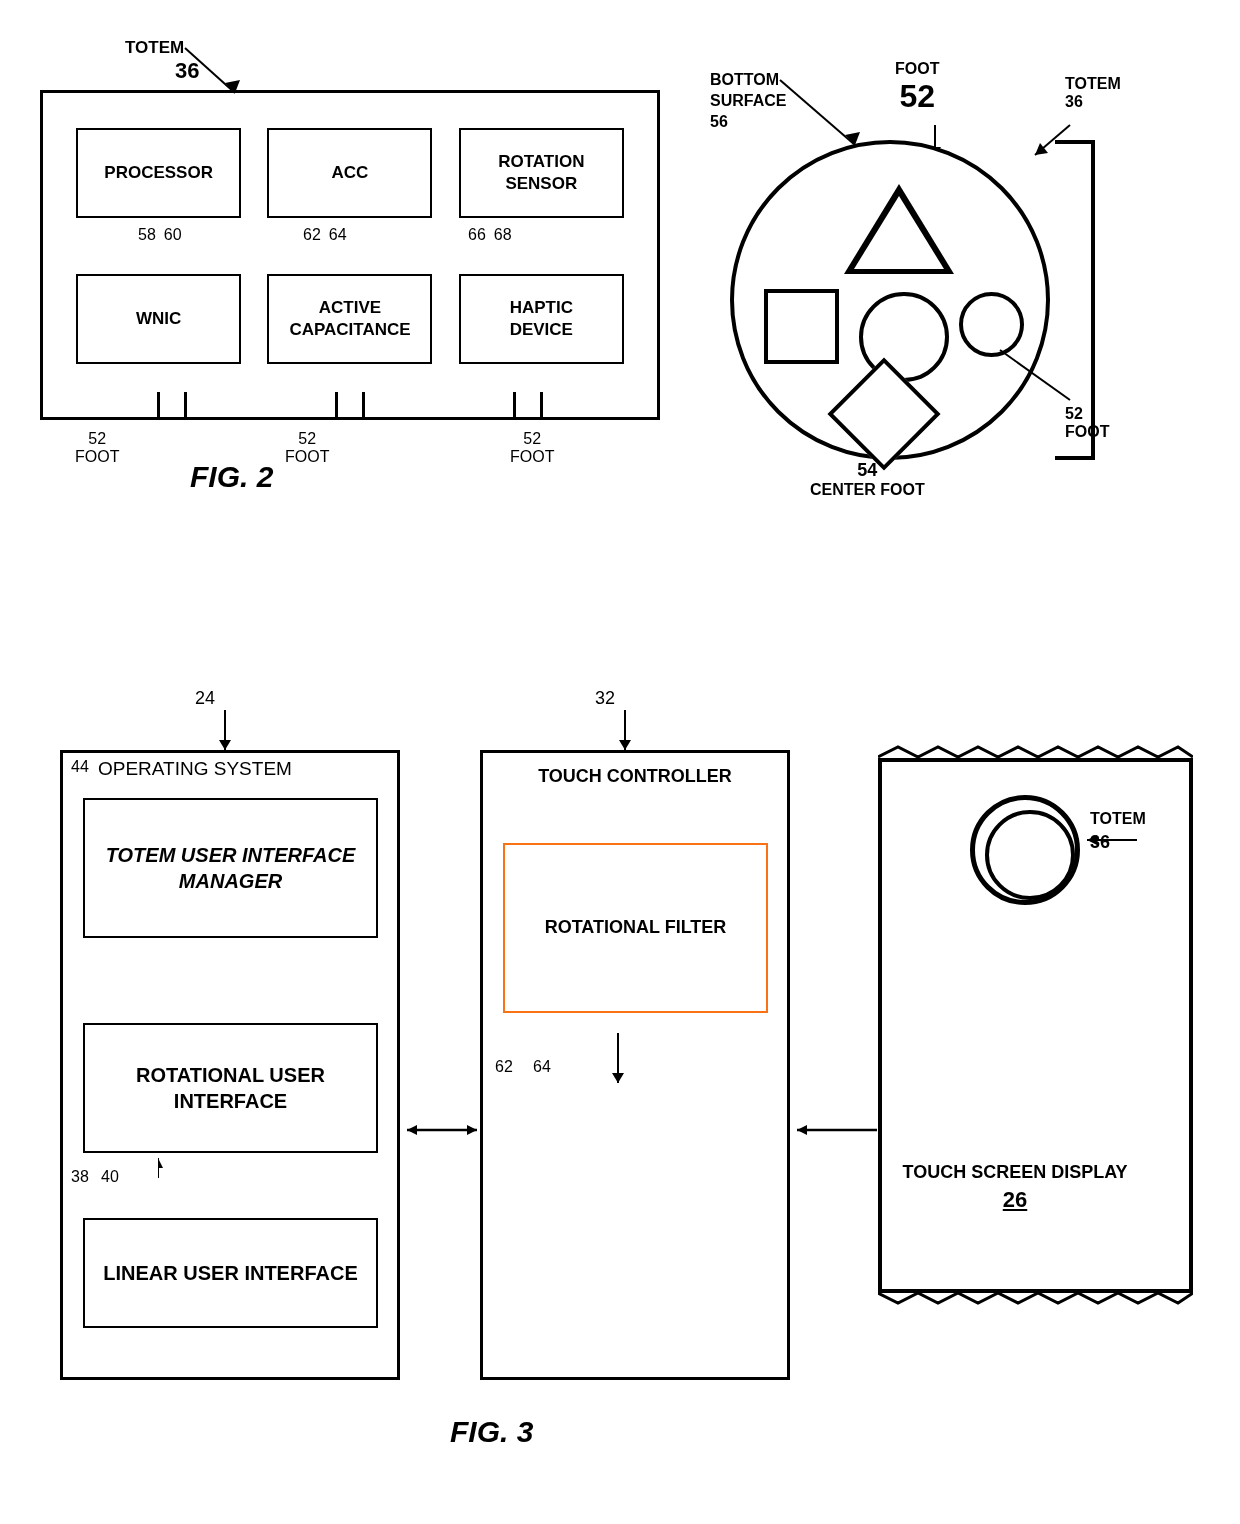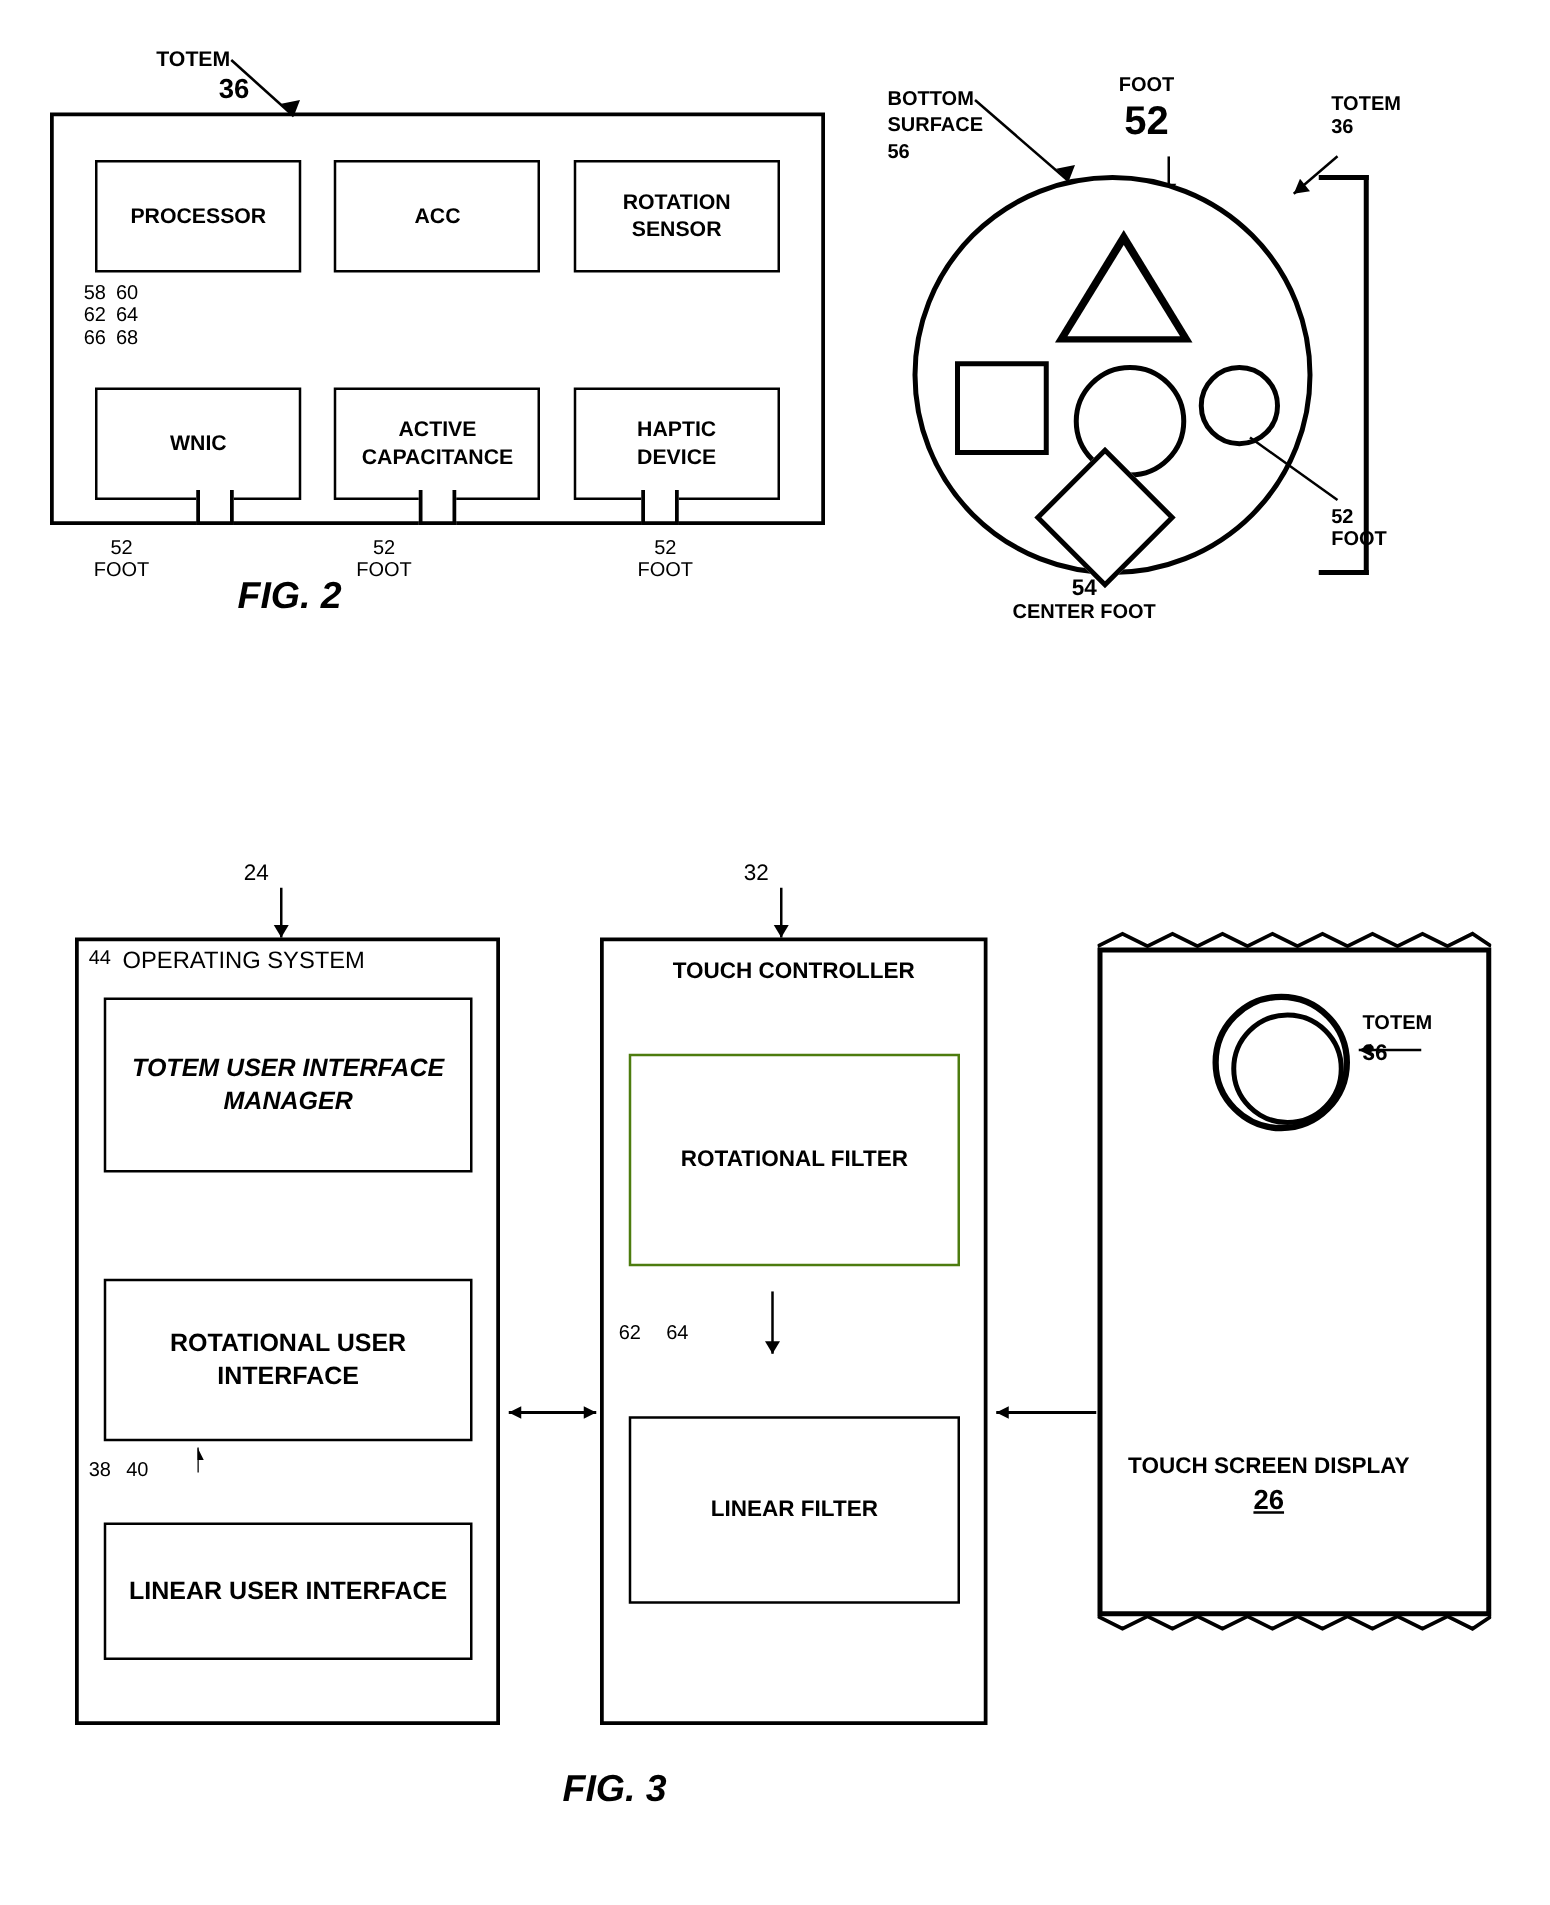--- a/index.html
+++ b/index.html
@@ -46,23 +46,22 @@
       justify-content: center;
       text-align: center;
       font-size: 17px;
       font-weight: bold;
       line-height: 1.3;
     }
 
     
     .num-row {
       display: flex;
-      justify-content: space-between;
-      padding: 4px 16px 0 20px;
-      flex-direction: column;
+      justify-content: flex-end;
+      padding: 4px 28px 0 20px;
     }
     .num-cell {
       width: 165px;
       display: flex;
       gap: 8px;
       font-size: 16px;
       padding-left: 4px;
     }
 
     
@@ -245,21 +244,21 @@
       height: 630px;
       border: 3px solid #000;
     }
 
     .rotational-filter-box {
       position: absolute;
       top: 90px;
       left: 20px;
       width: 265px;
       height: 170px;
-      border: 2px solid #4d7c0f;
+      border: 2px solid #f97316;
       display: flex;
       align-items: center;
       justify-content: center;
       text-align: right;
       font-size: 18px;
       font-weight: bold;
       line-height: 1.3;
     }
 
     .linear-filter-box {
@@ -445,21 +444,20 @@
     <div class="rotational-filter-box">ROTATIONAL FILTER</div>
 
     <div style="position:absolute; top:305px; left:12px; font-size:16px;">62</div>
     <div style="position:absolute; top:305px; left:50px; font-size:16px;">64</div>
 
     <svg style="position:absolute; top:280px; left:120px; width:30px; height:60px;">
       <line x1="15" y1="0" x2="15" y2="50" stroke="black" stroke-width="2"></line>
       <polygon points="15,50 9,40 21,40" fill="black"></polygon>
     </svg>
 
-    <div class="linear-filter-box">LINEAR FILTER</div>
   </div>
 
   <svg style="position:absolute; top:460px; left:772px; width:90px; height:20px;">
     <line x1="85" y1="10" x2="5" y2="10" stroke="black" stroke-width="2.5"></line>
     <polygon points="5,10 15,5 15,15" fill="black"></polygon>
   </svg>
 
   <svg style="position:absolute; top:82px; left:858px; width:315px; height:20px;">
     <polyline points="0,15 20,5 40,15 60,5 80,15 100,5 120,15 140,5 160,15 180,5 200,15 220,5 240,15 260,5 280,15 300,5 315,15" fill="none" stroke="black" stroke-width="3"></polyline>
   </svg>

